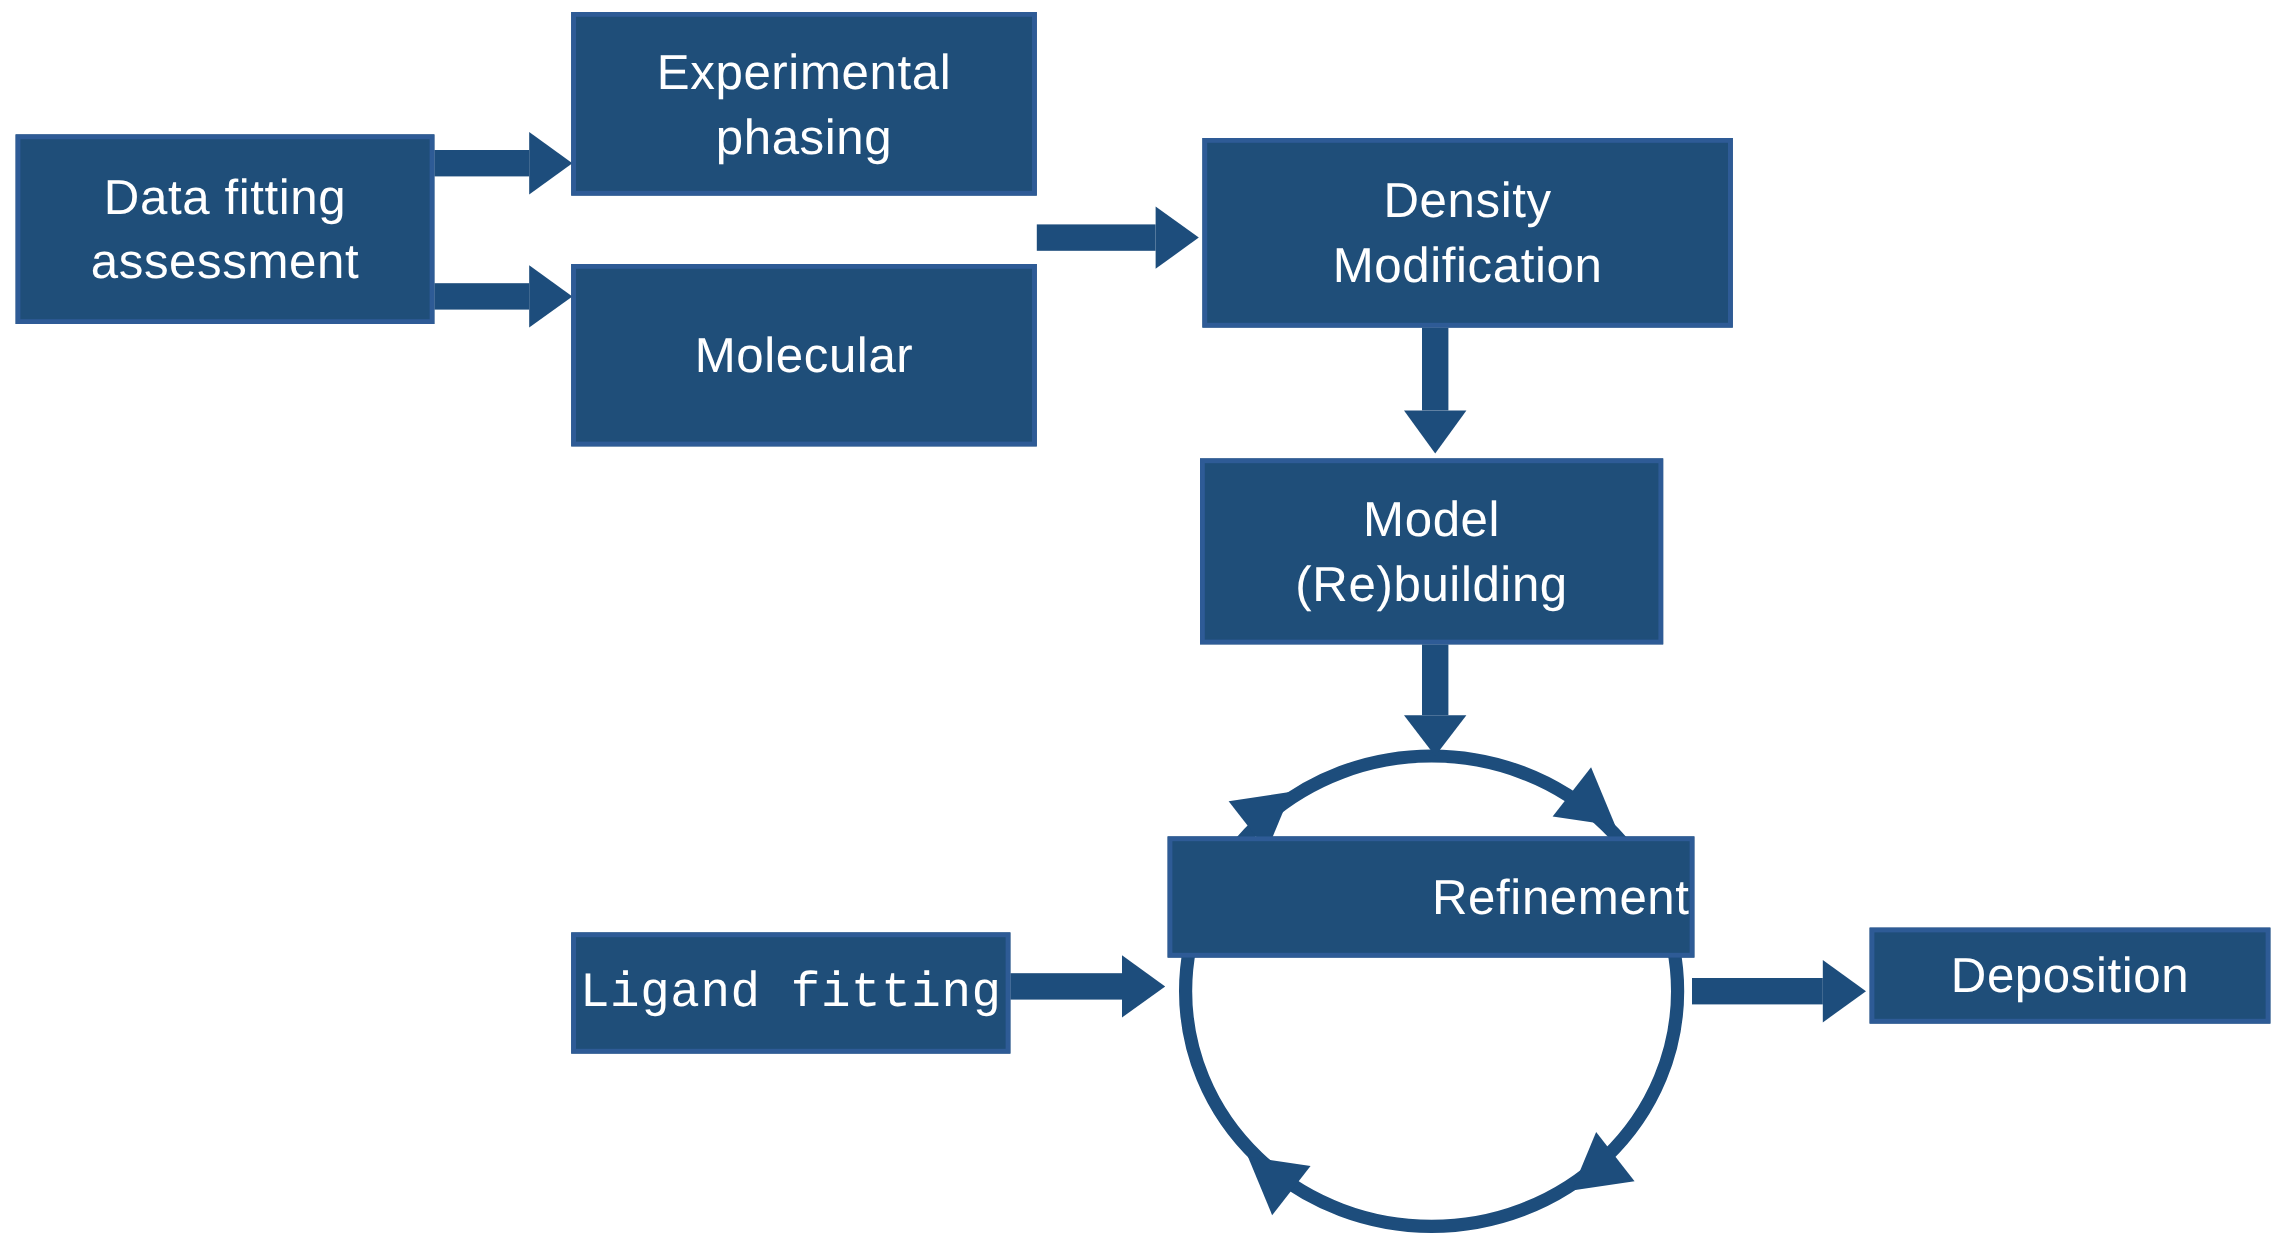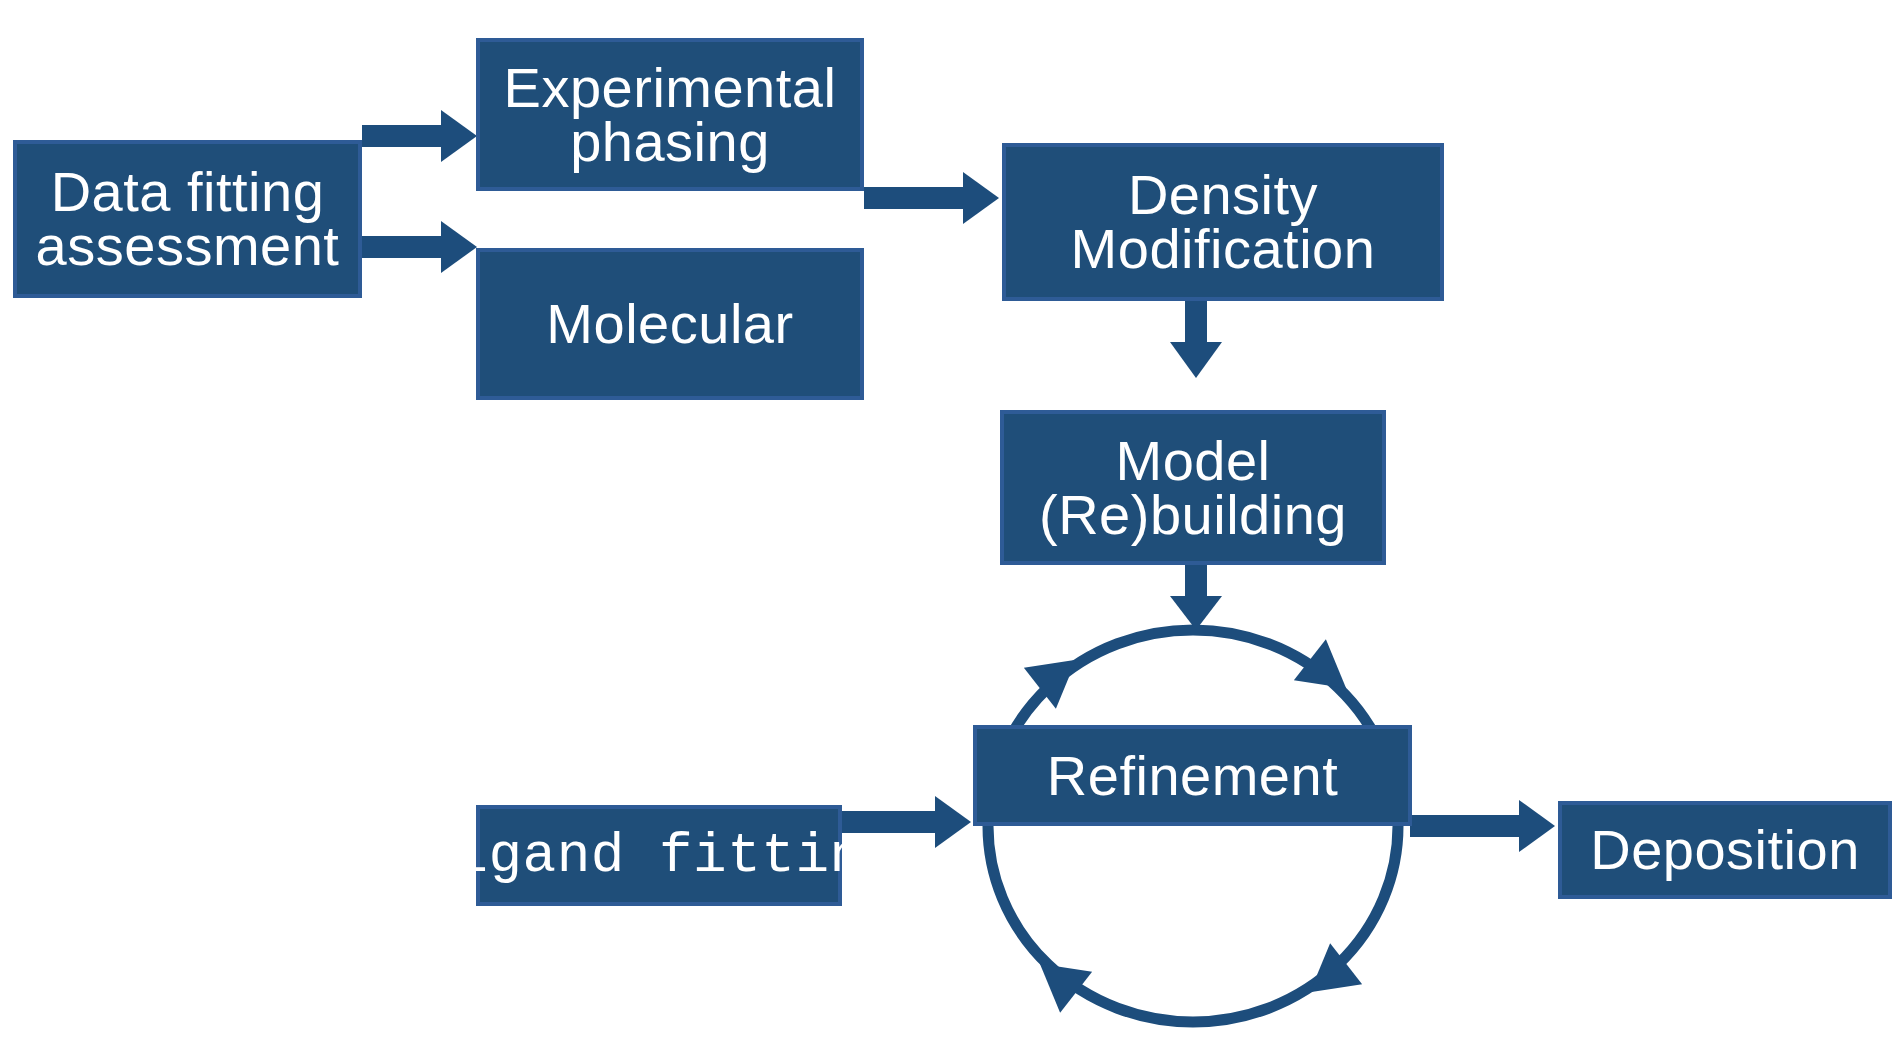--- a/index.html
+++ b/index.html
@@ -9,23 +9,22 @@
   }
   .layer{position:absolute;left:0;top:0;}
   .node{
     position:absolute;
     background:#1f4e79;
     border:4px solid #2e5b96;
     box-sizing:border-box;
     color:#ffffff;
     display:flex;flex-direction:column;align-items:center;justify-content:center;
     text-align:center;
-    font-size:56px;line-height:54px;
+    font-size:41px;line-height:54px;
     letter-spacing:0.5px;
-    margin-top:28px;
   }
   .node span{display:block;white-space:nowrap;}
 </style>
 </head>
 <body>
 
 <div class="stage">
 
   <svg class="layer" width="1903" height="1043" viewBox="0 0 1903 1043">
 
@@ -95,26 +94,26 @@
   <div class="node" style="left:1002px;top:115px;width:442px;height:158px;">
     <span>Density</span>
     <span>Modification</span>
   </div>
 
   <div class="node" style="left:1000px;top:382px;width:386px;height:155px;">
     <span>Model</span>
     <span>(Re)building</span>
   </div>
 
-  <div class="node" style="left:973px;top:697px;width:439px;height:101px;">
+  <div class="node" style="left:973px;top:697px;width:439px;height:101px;align-items:flex-end;">
     <span>Refinement</span>
   </div>
 
 
   <div class="node" style="left:476px;top:777px;width:366px;height:101px;font-family:Liberation Mono, monospace;">
     <span>Ligand fitting</span>
   </div>
 
-  <div class="node" style="left:1558px;top:773px;width:334px;height:98px;">
+  <div class="node" style="left:1558px;top:773px;width:334px;height:80px;">
     <span>Deposition</span>
   </div>
 
 </div>
 
 </body></html>

